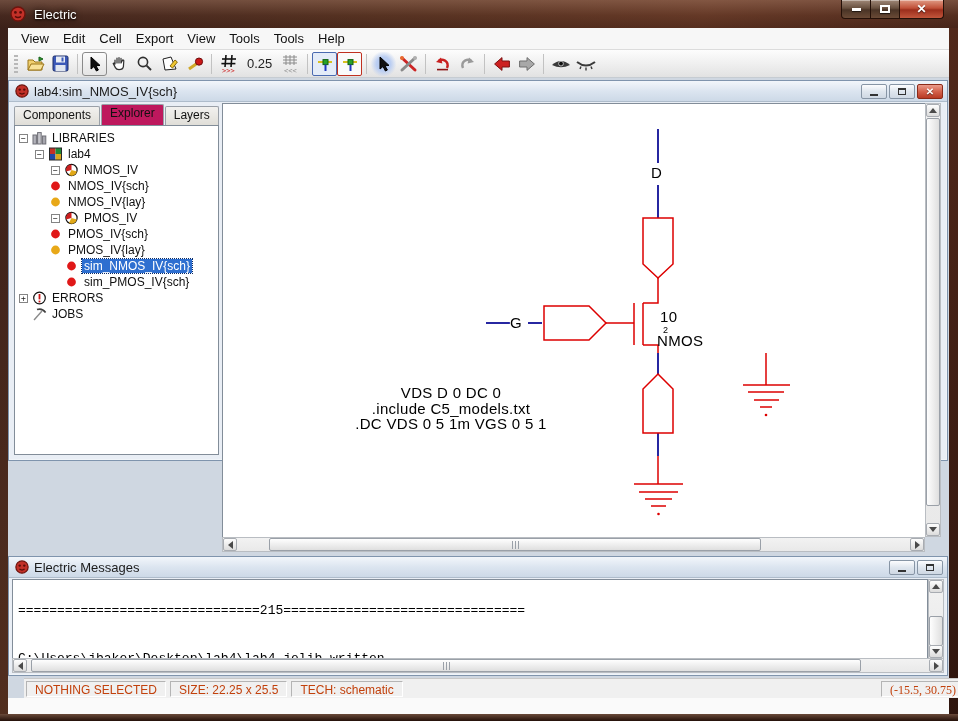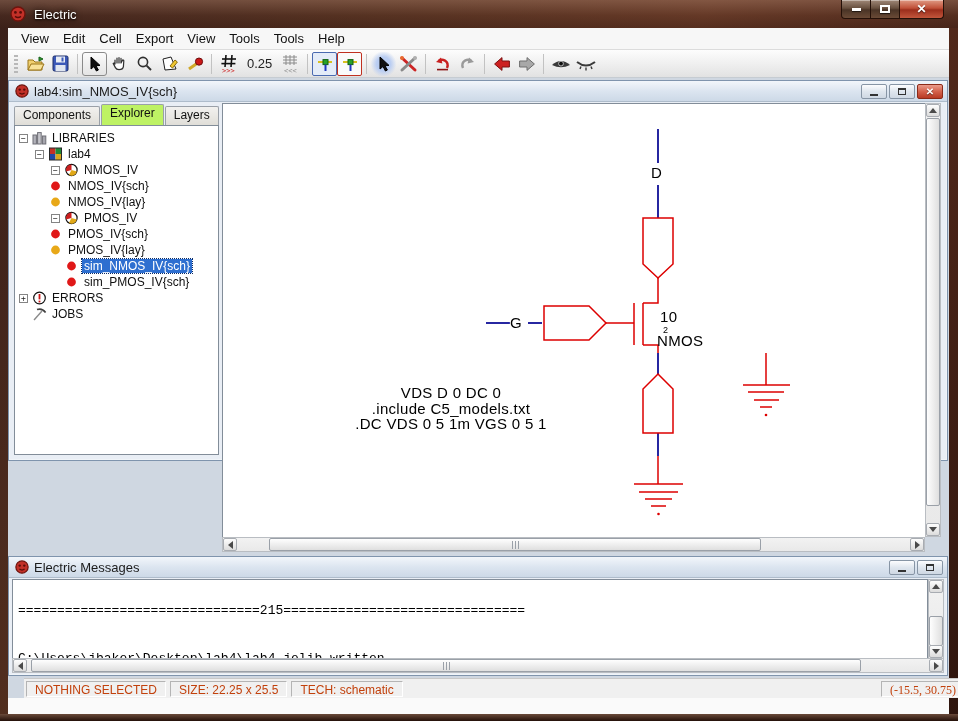--- a/index.html
+++ b/index.html
@@ -58,21 +58,21 @@
     background:linear-gradient(180deg,#fcfdfe,#dfe6ee 50%,#cfd8e3); display:flex; align-items:center; justify-content:center; }
   .wcap.red { background:linear-gradient(180deg,#eb9c8c,#d4624c 50%,#b83a24); border-color:#8c2a18; }
   .wg-min { width:8px; height:2px; background:#333; margin-top:6px; }
   .wg-max { width:8px; height:7px; border:1px solid #333; border-top:2px solid #333; }
   .wg-close { color:#fff; font-size:10px; font-weight:bold; text-shadow:0 1px 1px rgba(0,0,0,.5); }
 
   
   .tabbar { position:absolute; left:5px; top:23px; display:flex; align-items:flex-end; height:21px; z-index:2; }
   .tab { height:19px; padding:1px 8px 0; font-size:12px; color:#111; border:1px solid #9aa0a8; border-bottom:none;
     border-radius:2px 2px 0 0; background:linear-gradient(#f2f1ef,#e0ded8); margin-right:1px;text-align:right; }
-  .tab.active { height:21px; background:#bef264; position:relative; z-index:3; }
+  .tab.active { height:21px; background:#be185d; position:relative; z-index:3; }
   .tree-panel { position:absolute; left:5px; top:44px; width:205px; bottom:5px; background:#fff;
     border:1px solid #828d99; overflow:hidden; padding-top:4px; }
   .trow { height:16px; display:flex; align-items:center; font-size:12px; color:#101010; white-space:nowrap; }
   .expander { width:9px; height:9px; border:1px solid #848484; background:#fff; display:inline-flex;
     align-items:center; justify-content:center; font:8px "DejaVu Sans Mono",monospace; color:#222; margin-right:4px; flex:none; }
   .exp-space { width:13px; flex:none; }
   .ticon { width:15px; height:14px; margin-right:3px; flex:none; }
   .tlabel { padding:0 2px; }
   .tlabel.sel { background:#2e6fd0; color:#fff; outline:1px dotted #0a2a66; }
   .ind1{ padding-left:20px; } .ind2{ padding-left:36px; } .ind3{ padding-left:20px; } .ind0{ padding-left:4px; }

